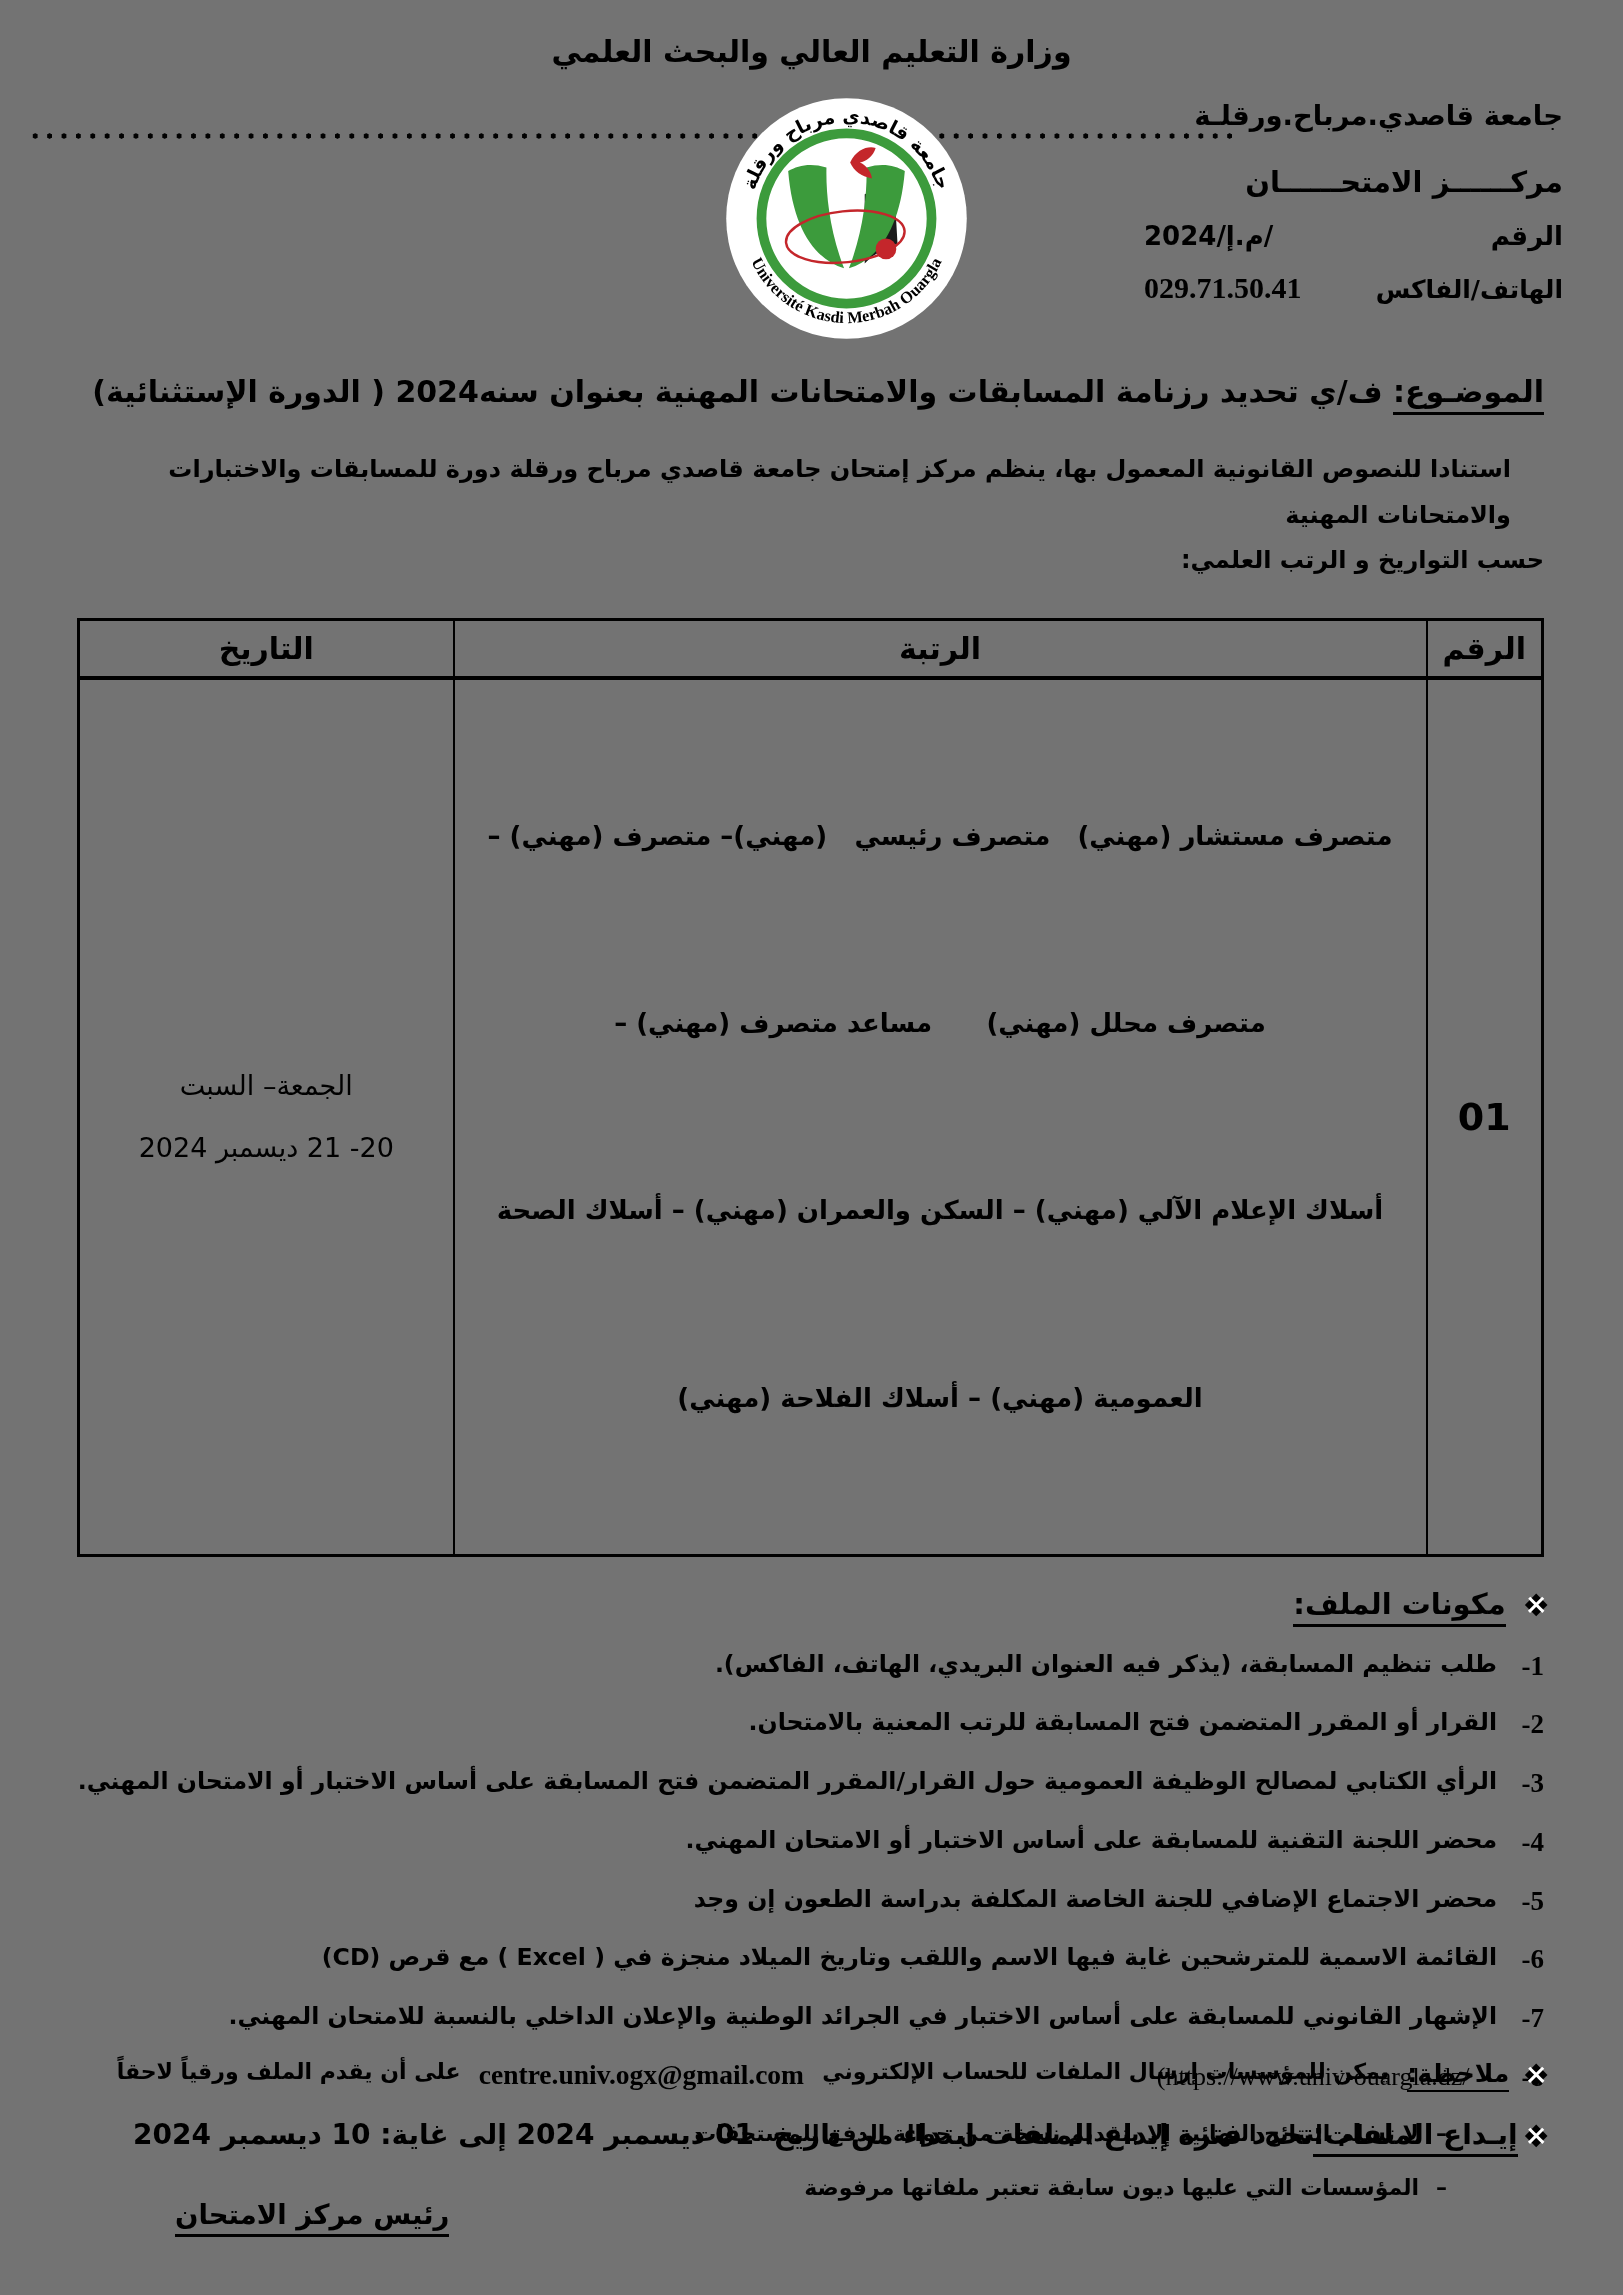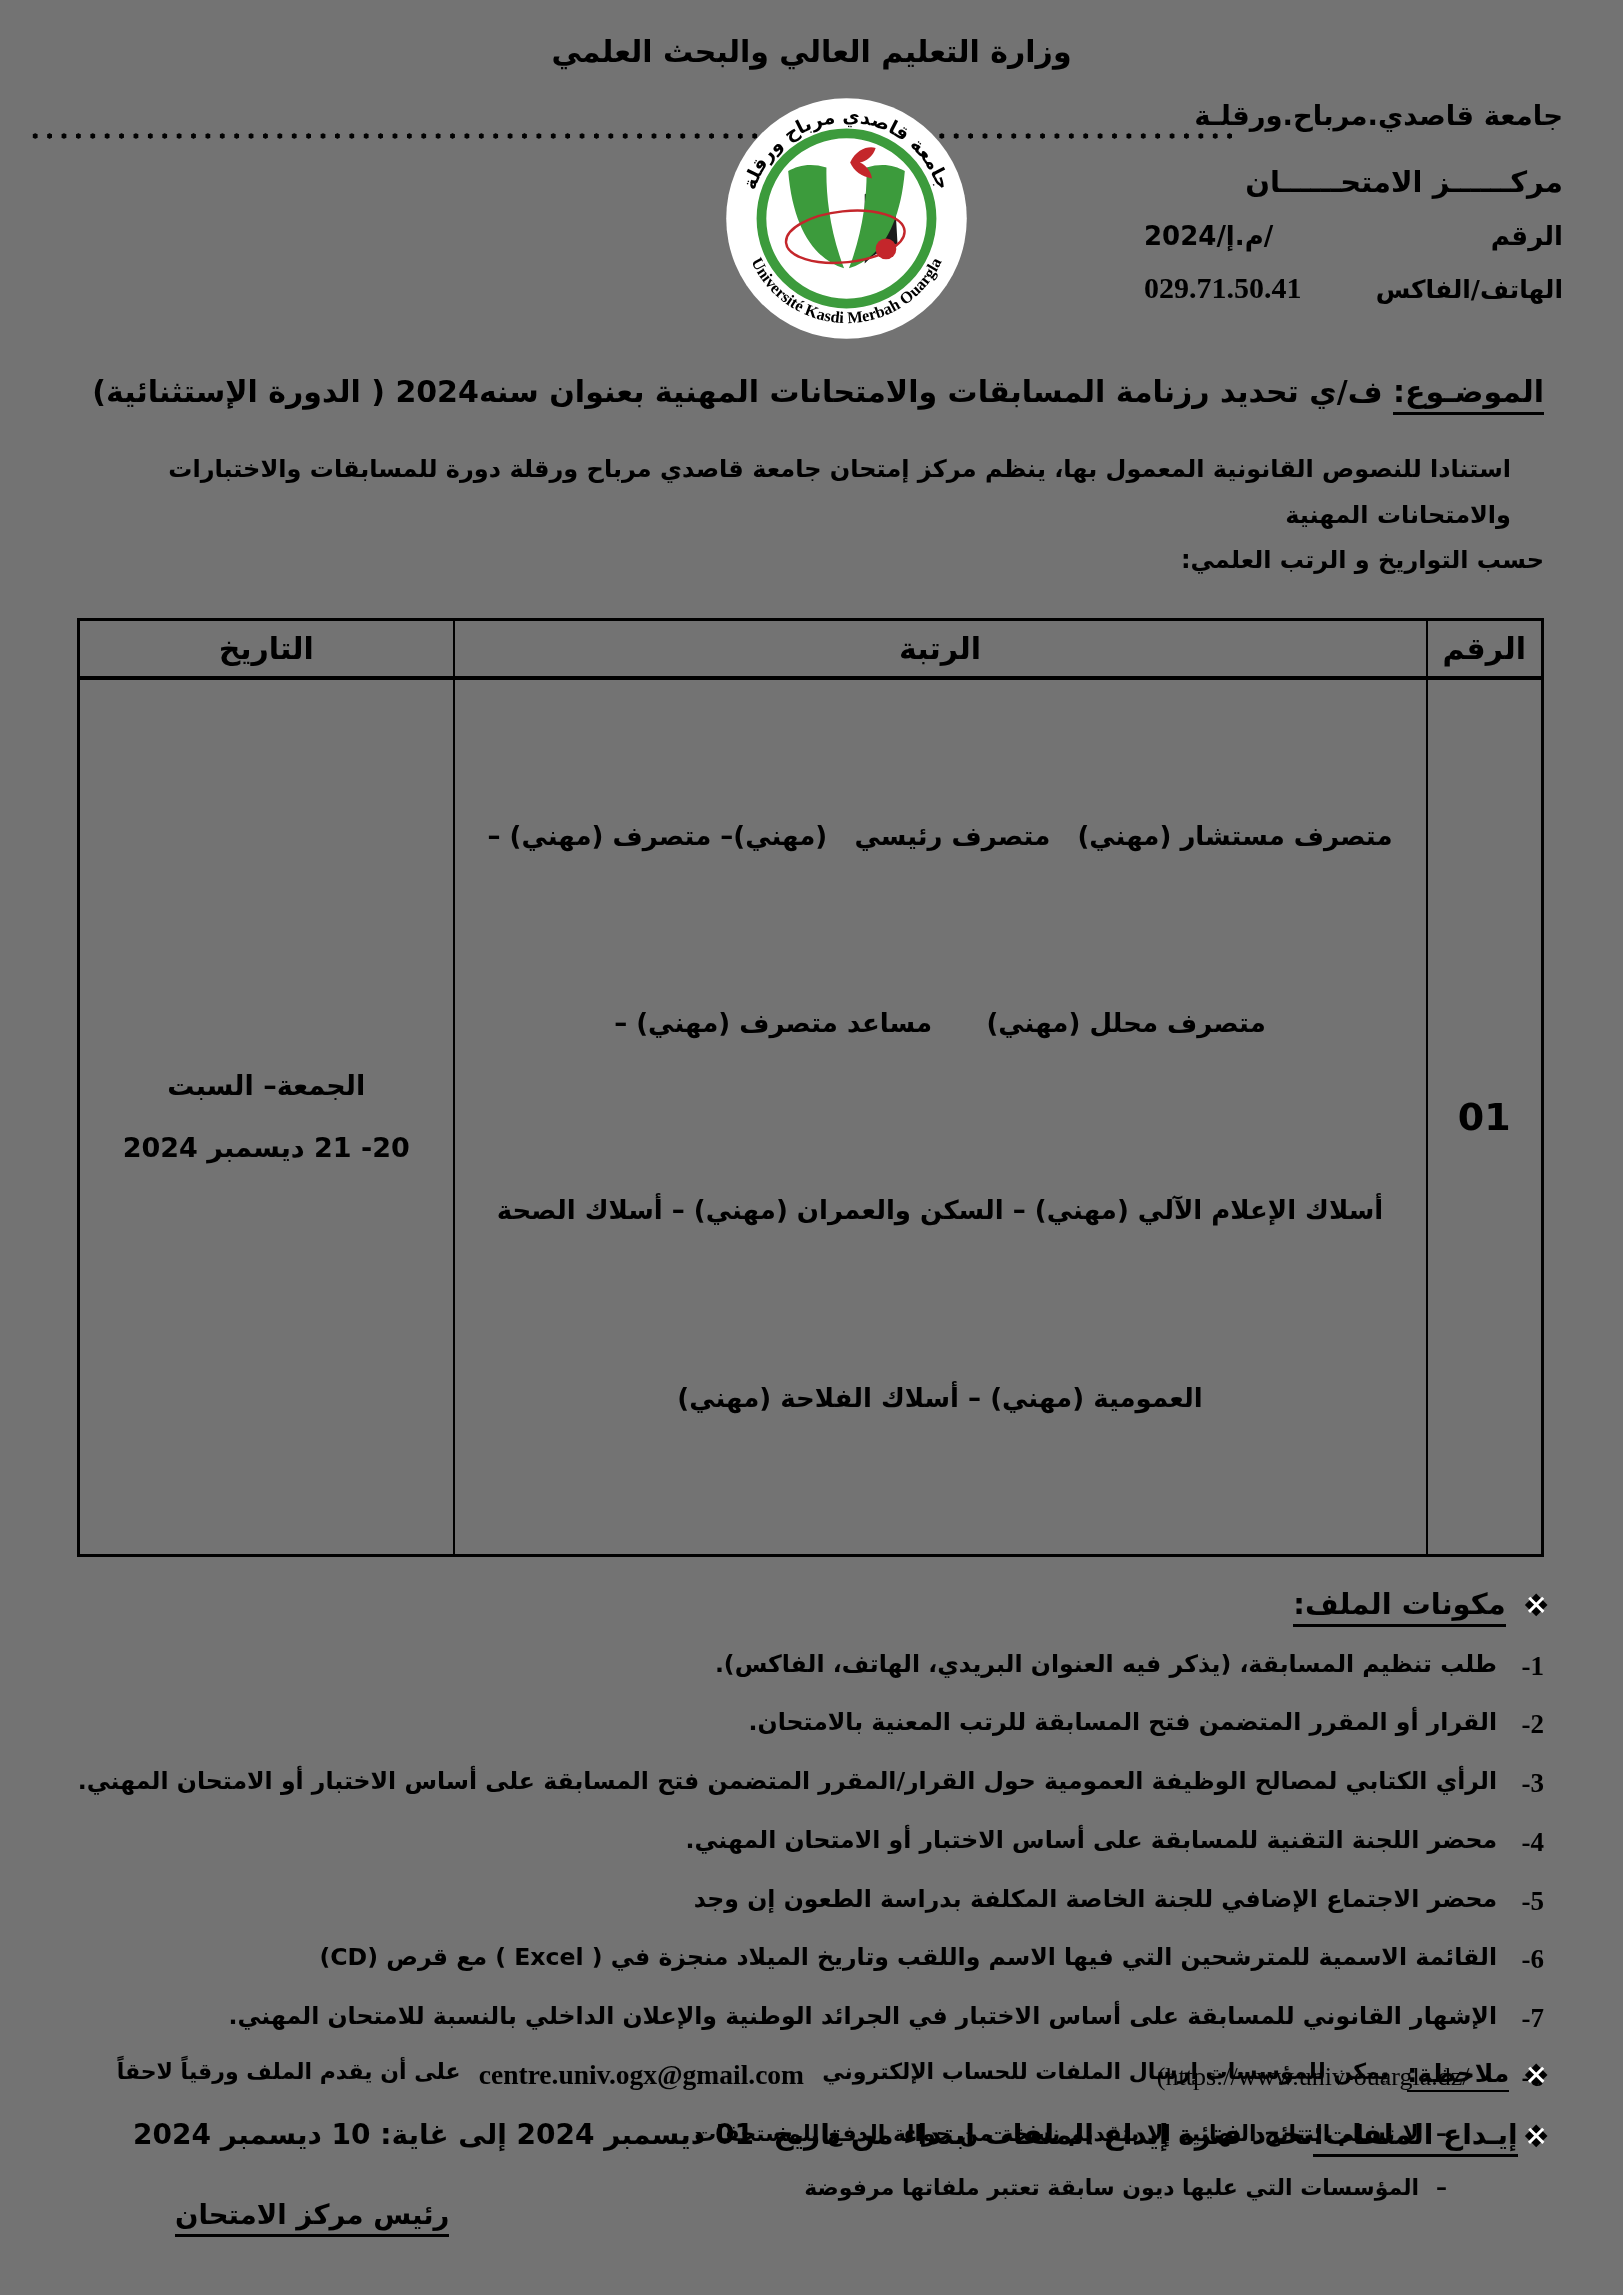--- a/index.html
+++ b/index.html
@@ -43,21 +43,21 @@
     border:3.9px solid #000; table-layout:fixed;
   }
   table.sched th, table.sched td { border:2px solid #000; text-align:center; vertical-align:middle; }
   table.sched thead th { border-bottom:4.6px solid #000; height:59px; font-size:30px; font-weight:bold; }
   table.sched tbody td { height:337px; }
   .col-num { width:116px; }
   .col-rank { width:973px; }
   .col-date { width:auto; }
   .cell-num { font-size:38px; font-weight:bold; }
   .rank-lines { font-size:26px; font-weight:bold; line-height:2.4; white-space:pre-wrap; }
-  .date-cell { font-size:27px; font-weight:bold; line-height:2.3; }
+  .date-cell { font-size:27px; font-weight:normal; line-height:2.3; }
   
   .sec-title { margin-top:30px; display:flex; align-items:flex-start; gap:22px; font-size:29px; font-weight:bold; }
   .sec-title .u-label { border-bottom:3.3px solid #000; padding-bottom:3.3px; }
   .diamond { position:relative; width:16.4px; height:16.4px; background:#000; transform:rotate(45deg); flex:none; margin-top:10.5px; }
   .diamond::before { content:""; position:absolute; left:50%; top:-2px; bottom:-2px; width:3.3px; background:#fff; transform:translateX(-50%); }
   .diamond::after  { content:""; position:absolute; top:50%; left:-2px; right:-2px; height:3.3px; background:#fff; transform:translateY(-50%); }
   .items { margin-top:19.6px; }
   .item { display:flex; gap:13px; font-size:23.6px; font-weight:bold; line-height:1.45; margin-bottom:19.6px; text-align:right; }
   .item-num { font-family:"Liberation Serif", serif; font-size:27px; font-weight:bold; flex:none; min-width:34px; }
   .item-url { direction:ltr; unicode-bidi:embed; font-family:"Liberation Serif", serif; font-size:26px; font-weight:normal; margin-right:27.5px; }
@@ -188,21 +188,21 @@
       <div class="item">
         <span class="item-num">4-</span>
         <span>محضر اللجنة التقنية للمسابقة على أساس الاختبار أو الامتحان المهني.</span>
       </div>
       <div class="item">
         <span class="item-num">5-</span>
         <span>محضر الاجتماع الإضافي للجنة الخاصة المكلفة بدراسة الطعون إن وجد</span>
       </div>
       <div class="item">
         <span class="item-num">6-</span>
-        <span>القائمة الاسمية للمترشحين التي فيها الاسم واللقب وتاريخ الميلاد منجزة في ( Excel )  مع قرص (CD)</span>
+        <span>القائمة الاسمية للمترشحين غاية فيها الاسم واللقب وتاريخ الميلاد منجزة في ( Excel )  مع قرص (CD)</span>
       </div>
       <div class="item">
         <span class="item-num">7-</span>
         <span>الإشهار القانوني للمسابقة على أساس الاختبار في الجرائد الوطنية والإعلان الداخلي بالنسبة للامتحان المهني.</span>
       </div>
       <div class="item">
         <span class="item-num">8-</span>
         <span class="item-url">(https://www.univ-ouargla.dz/</span>
       </div>
     </div>

